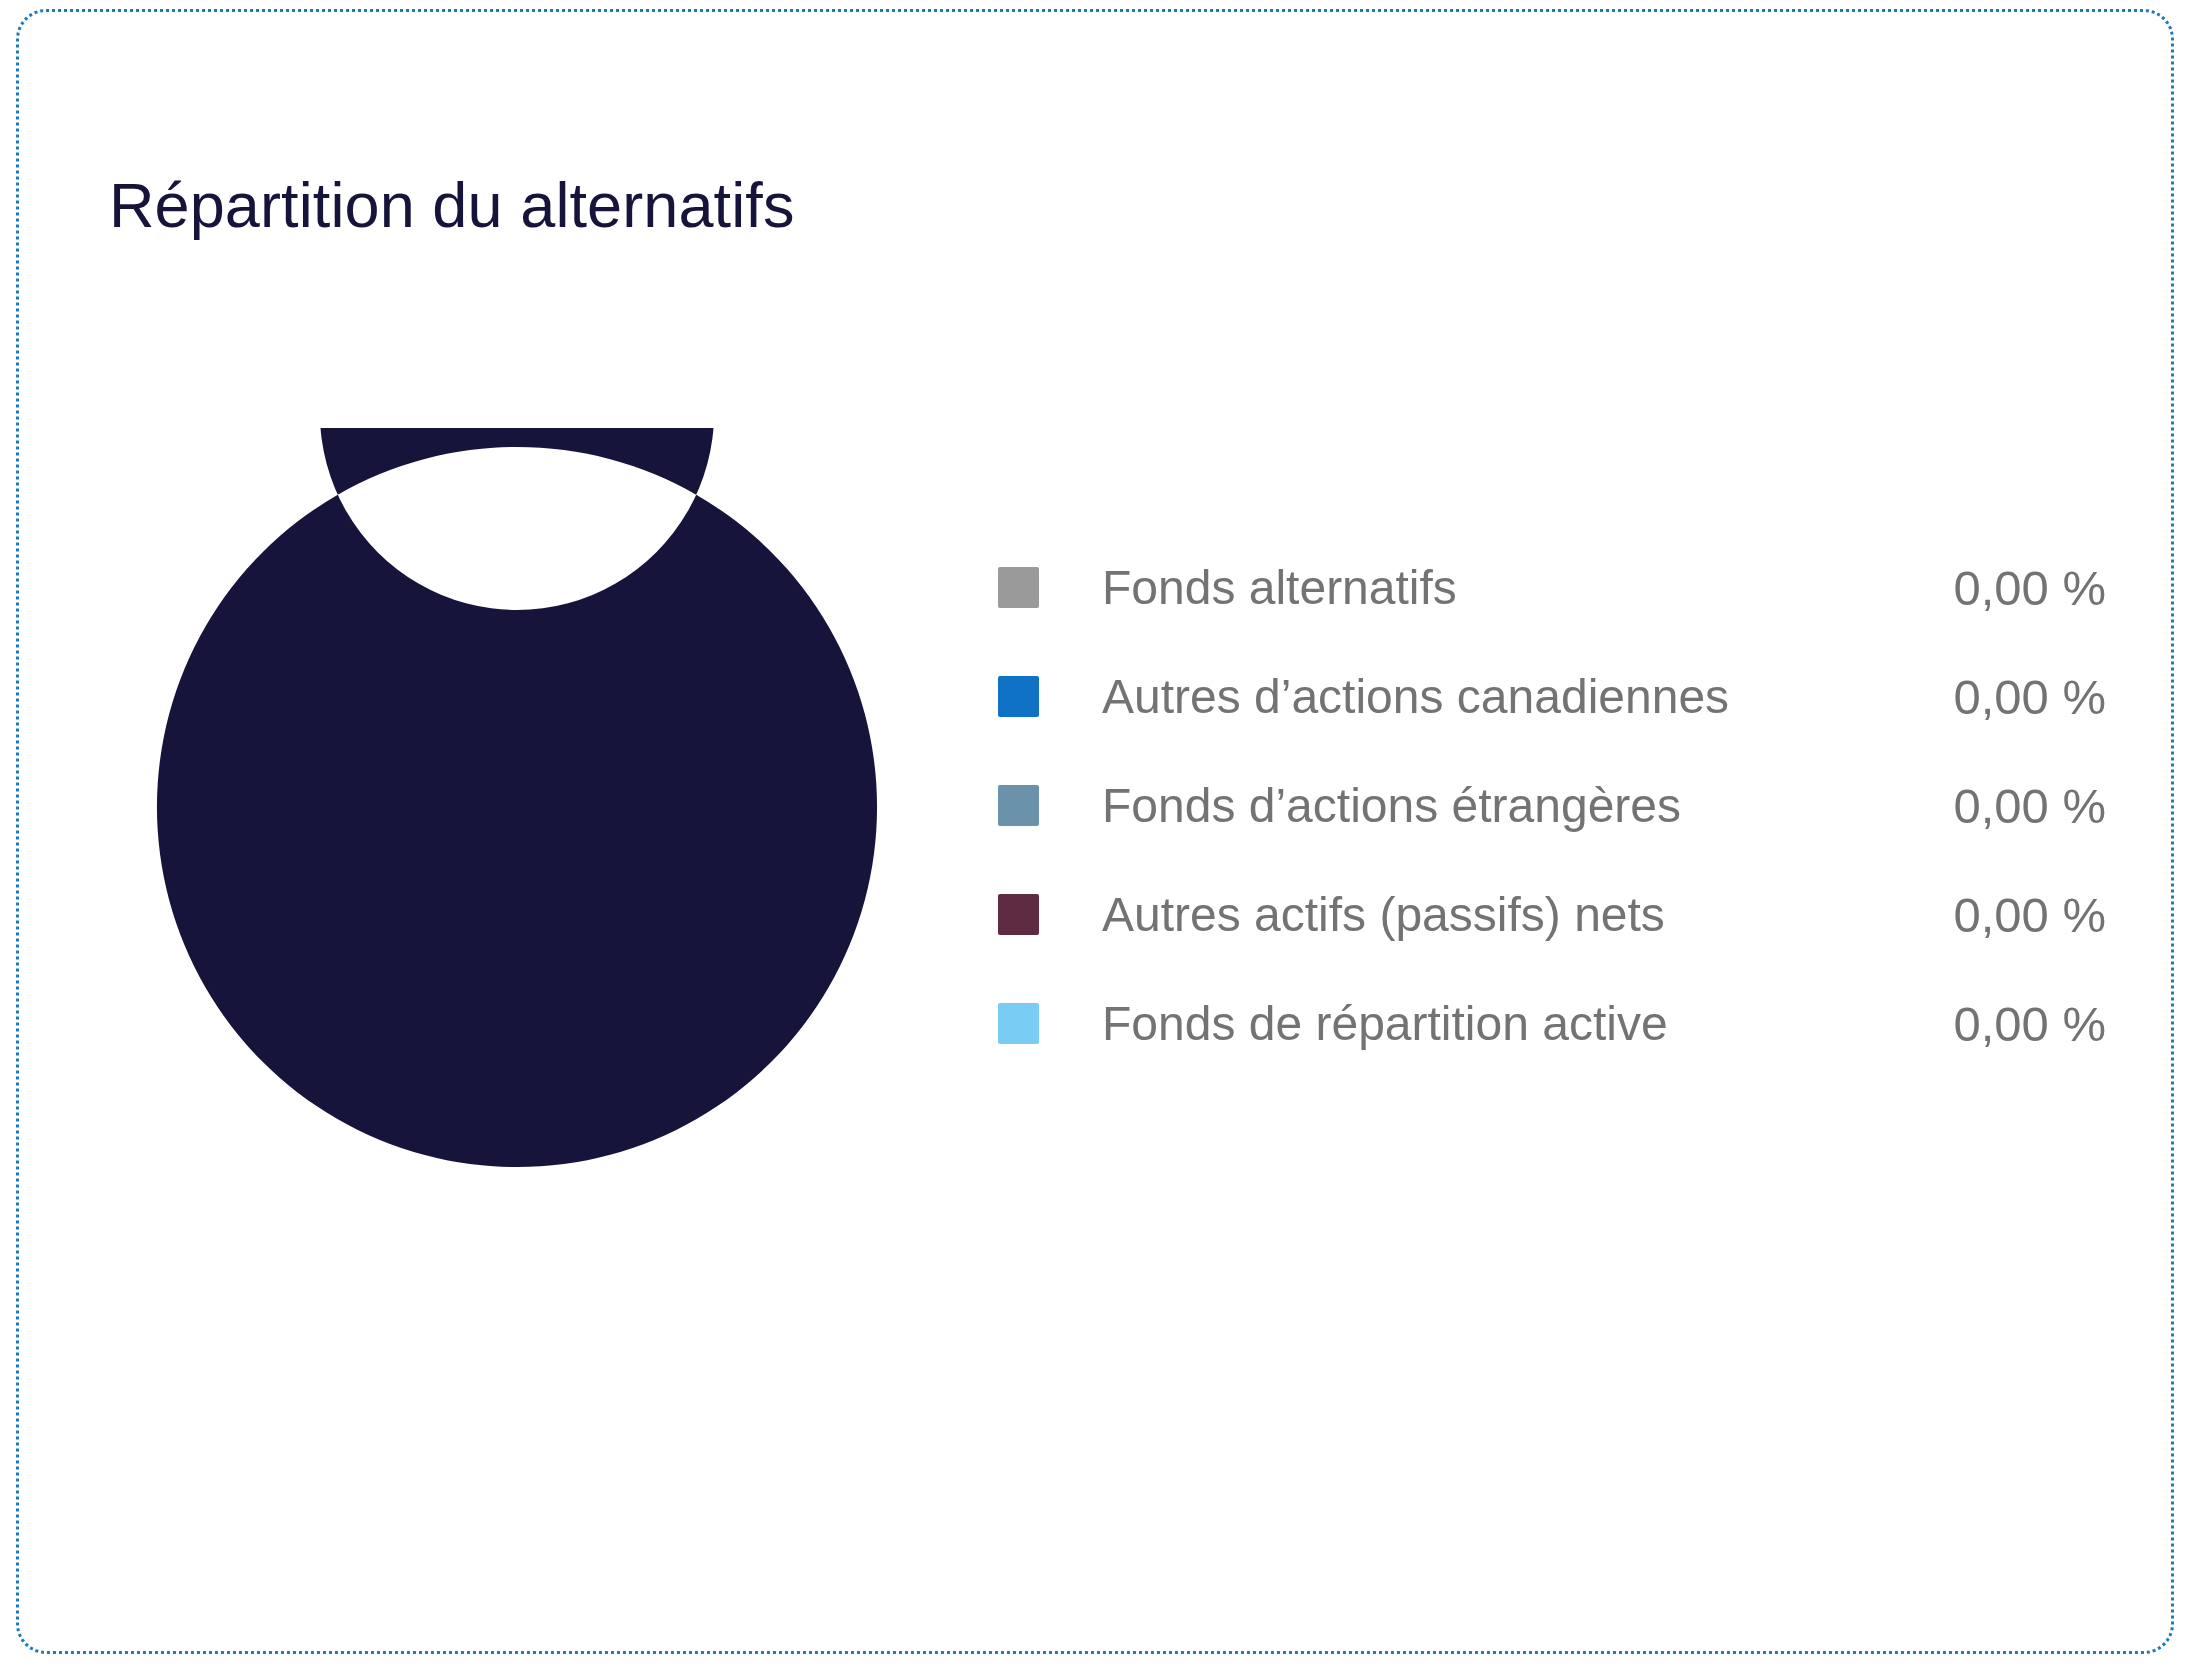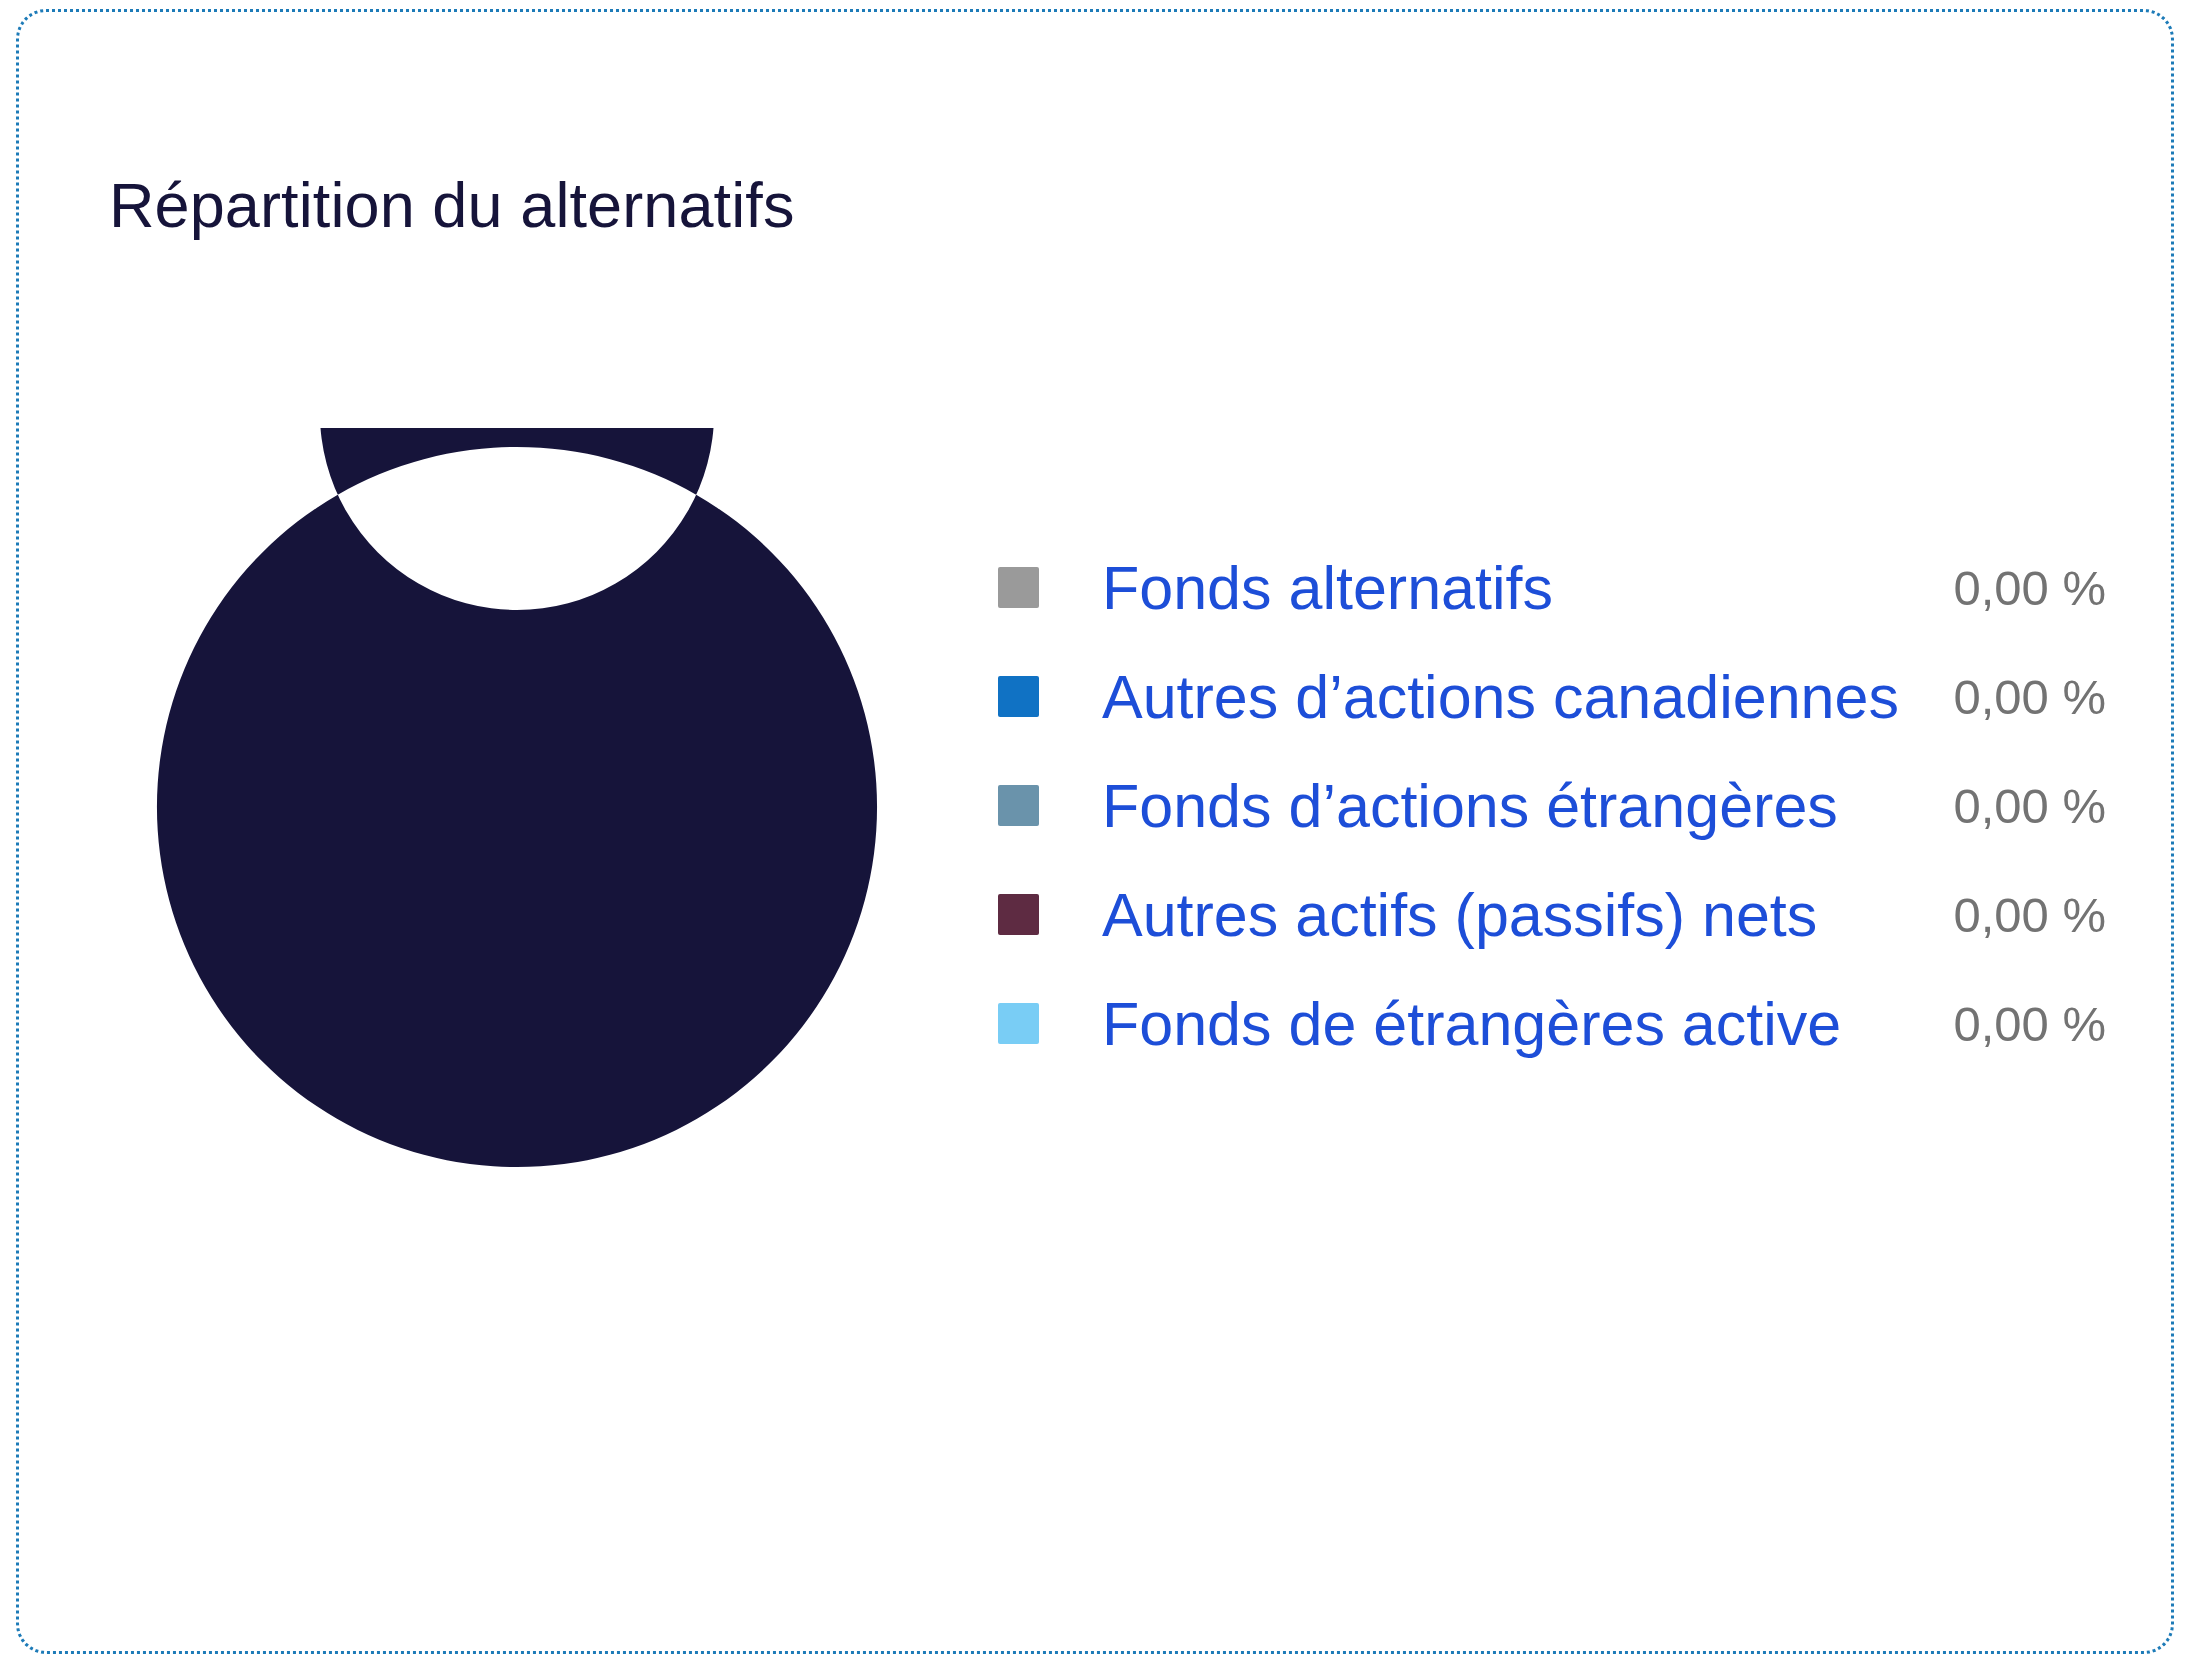--- a/index.html
+++ b/index.html
@@ -69,22 +69,22 @@
 
   .swatch {
     width: 41px;
     height: 41px;
     flex: 0 0 41px;
     border-radius: 2px;
   }
 
   .legend-label {
     margin-left: 63px;
-    font-size: 61px;
-    color: #1d4ed8;
+    font-size: 48px;
+    color: #737373;
     white-space: nowrap;
     flex: 0 0 auto;
   }
 
   .legend-value {
     margin-left: auto;
     font-size: 49px;
     color: #737373;
     white-space: nowrap;
     padding-right: 13px;
@@ -129,19 +129,19 @@
     </div>
 
     <div class="legend-row">
       <span class="swatch" style="background:#5e2b42"></span>
       <span class="legend-label">Autres actifs (passifs) nets</span>
       <span class="legend-value">0,00 %</span>
     </div>
 
     <div class="legend-row">
       <span class="swatch" style="background:#79cdf5"></span>
-      <span class="legend-label">Fonds de étrangères active</span>
+      <span class="legend-label">Fonds de répartition active</span>
       <span class="legend-value">0,00 %</span>
     </div>
 
   </div>
 </div>
 
 
 </body></html>

